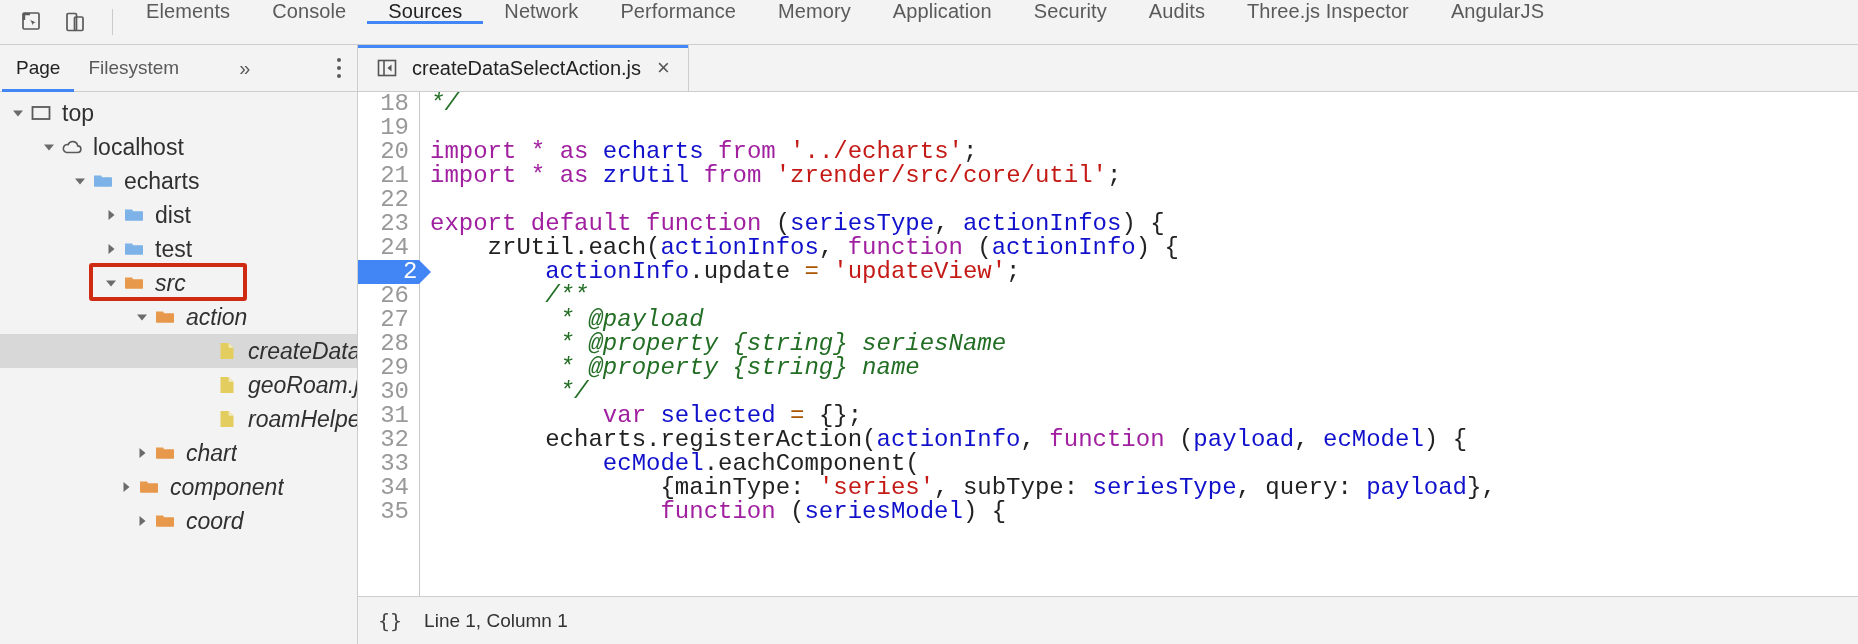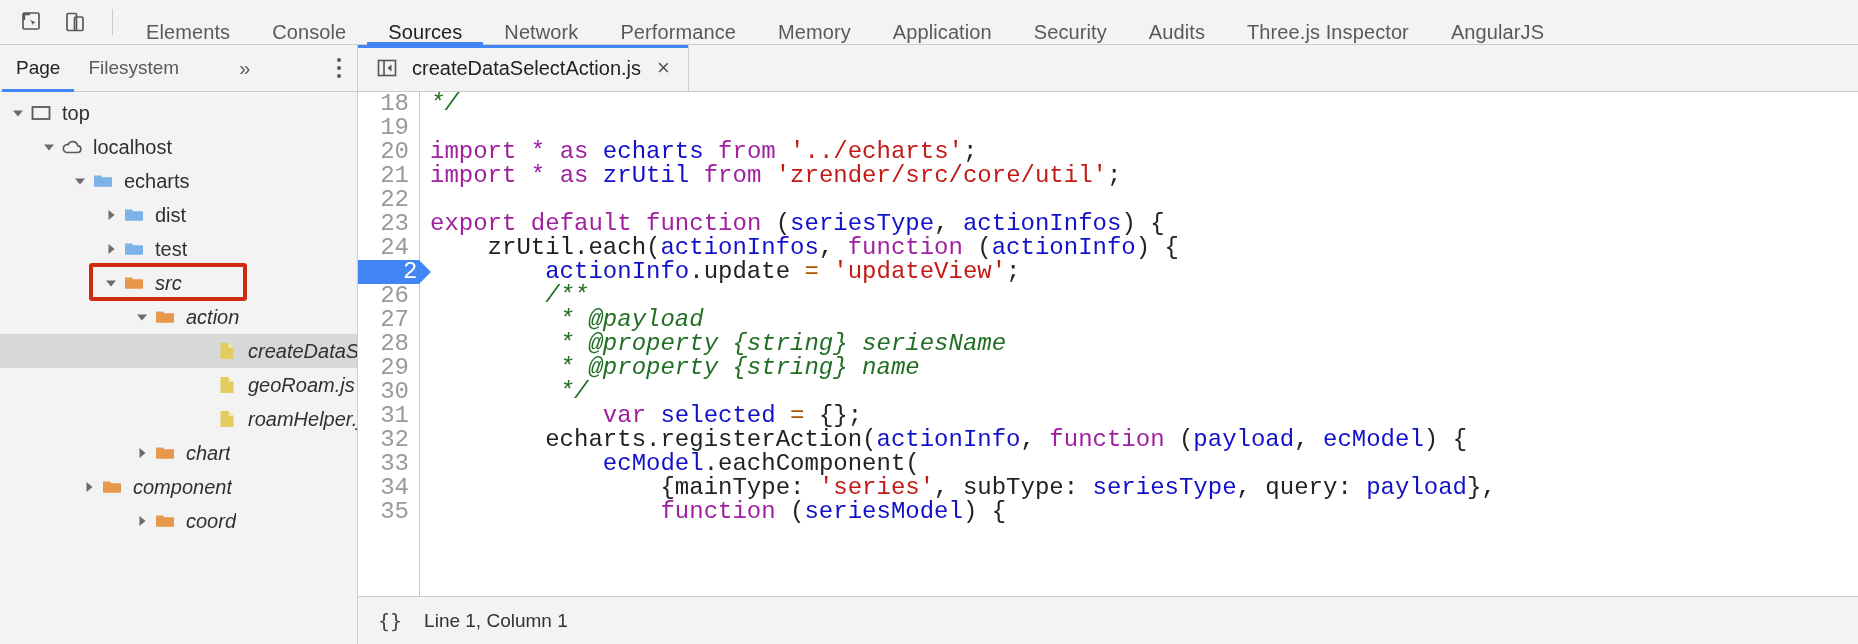--- a/index.html
+++ b/index.html
@@ -22,21 +22,21 @@
     position: relative;
   }
   .tool-icons { display: flex; align-items: center; padding: 0 6px 0 14px; gap: 10px; }
   .tool-btn {
     width: 34px; height: 34px;
     display: flex; align-items: center; justify-content: center;
     border-radius: 2px;
   }
   .vsep { width: 1px; height: 26px; background: #cacaca; align-self: center; margin: 0 6px 0 10px; }
 
-  .panel-tabs { display: flex; align-items: flex-end; }
+  .panel-tabs { display: flex; align-items: flex-start; }
   .panel-tab {
     display: flex; align-items: center;
     padding: 0 21px;
     font-size: 20px;
     color: #5a5a5a;
     white-space: nowrap;
     position: relative;
     letter-spacing: 0.1px;
   }
   .panel-tab.selected { color: #222; }
@@ -81,21 +81,21 @@
     margin-left: auto; margin-right: 16px;
     display: flex; flex-direction: column; gap: 4px; align-items: center;
   }
   .nav-dots i { width: 4px; height: 4px; border-radius: 50%; background: #5a5a5a; display: block; }
 
   
   .tree { flex: 1; overflow: hidden; padding-top: 4px; position: relative; }
   .tree-row {
     height: 34px;
     display: flex; align-items: center;
-    font-size: 20px; color: #303030;
+    font-size: 23px; color: #303030;
     white-space: nowrap;
     position: relative;
   }
   .tree-row.selected { background: #d8d8d8; }
   .twisty {
     width: 20px; min-width: 20px; height: 100%;
     display: flex; align-items: center; justify-content: center;
   }
   .twisty svg { display:block; }
   .tree-icon { width: 26px; min-width: 26px; display: flex; align-items: center; justify-content: center; margin-right: 8px; }
@@ -404,21 +404,21 @@
               </svg>
             </span>
             <span class="tree-icon">
               <svg width="22" height="22" viewBox="0 0 22 22">
                 <path d="M2 5.5h7l1.6 2.2H2z" fill="#e8984b"></path>
                 <rect x="2" y="7.2" width="18" height="9.6" rx="0.8" fill="#e8984b"></rect>
               </svg>
             </span>
             <span class="tree-label italic">chart</span>
           </div>
-          <div class="tree-row" style="padding-left: 79px;">
+          <div class="tree-row" style="padding-left: 116px;">
             <span class="twisty">
               <svg width="14" height="14" viewBox="0 0 14 14">
                 <path d="M4.5 2l6 5-6 5z" fill="#6b6b6b"></path>
               </svg>
             </span>
             <span class="tree-icon">
               <svg width="22" height="22" viewBox="0 0 22 22">
                 <path d="M2 5.5h7l1.6 2.2H2z" fill="#e8984b"></path>
                 <rect x="2" y="7.2" width="18" height="9.6" rx="0.8" fill="#e8984b"></rect>
               </svg>

